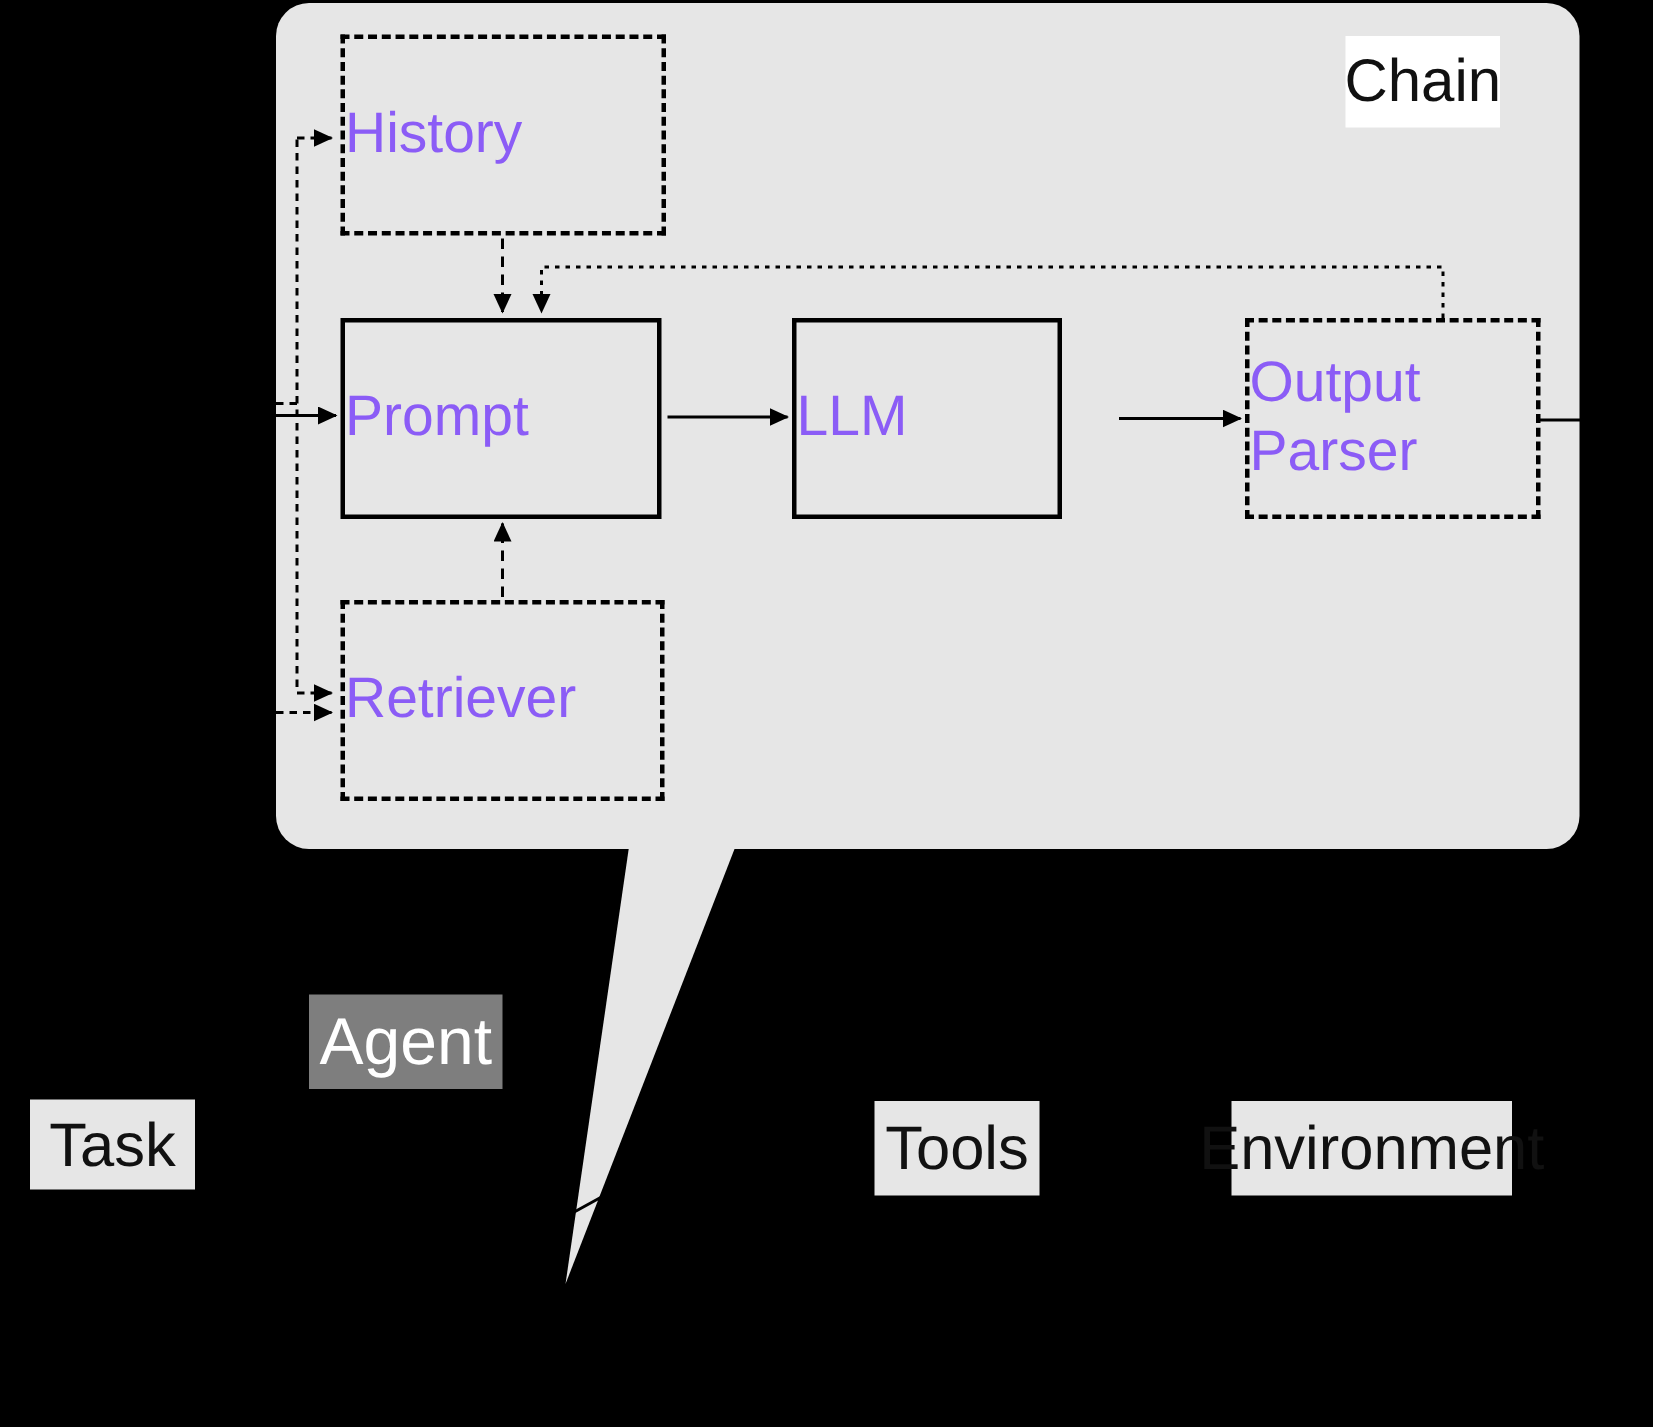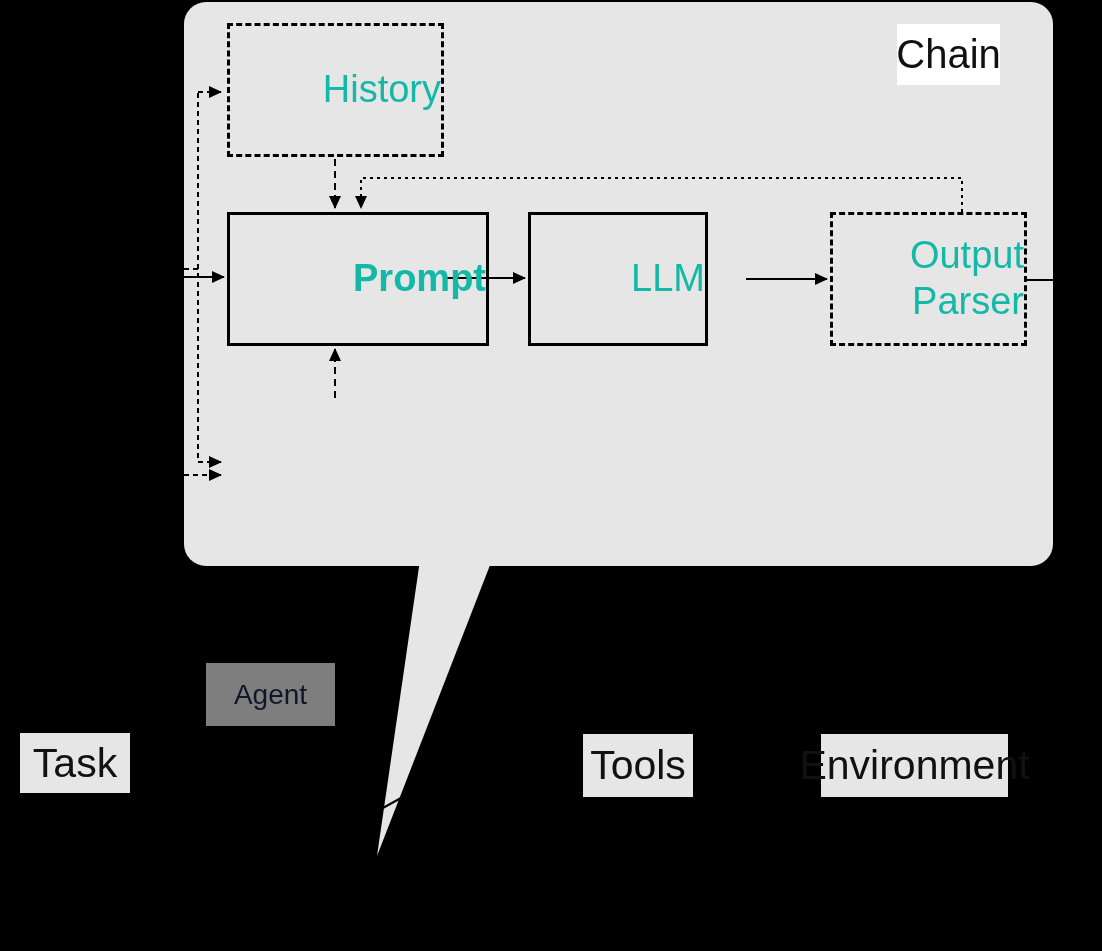--- a/index.html
+++ b/index.html
@@ -7,36 +7,36 @@
     position:relative;width:1102px;height:951px;background:#000;
     overflow:hidden;font-family:"Liberation Sans",sans-serif;
   }
   .chain-container{
     position:absolute;left:184px;top:2px;width:869px;height:564px;
     background:#e6e6e6;border-radius:22px;z-index:1;
   }
   svg.overlay{position:absolute;left:0;top:0;z-index:2;pointer-events:none;}
   .node{
     position:absolute;z-index:3;display:flex;flex-direction:column;
-    align-items:flex-end;justify-content:center;text-align:center;
-    color:#14b8a6;font-size:38px;line-height:1.2;box-sizing:border-box;
+    align-items:flex-start;justify-content:center;text-align:center;
+    color:#8b5cf6;font-size:38px;line-height:1.2;box-sizing:border-box;
     background:transparent;white-space:nowrap;
   }
   .node.solid{border:3px solid #000;}
   .node.dashed{border:3px dashed #000;}
   .chain-label{
     position:absolute;z-index:3;background:#ffffff;color:#111;
     display:flex;align-items:center;justify-content:center;font-size:40px;
   }
   .tag{
     position:absolute;z-index:3;background:#e6e6e6;color:#111;
     display:flex;align-items:center;justify-content:center;font-size:41px;
     white-space:nowrap;
   }
-  .tag.agent{background:#7e7e7e;color:#0f172a;font-size:28px;}
+  .tag.agent{background:#7e7e7e;color:#ffffff;font-size:44px;}
 </style>
 </head>
 <body>
 
 <div class="stage">
 
   <div class="chain-container"></div>
 
   <svg class="overlay" width="1102" height="951" viewBox="0 0 1102 951">
     <defs>
@@ -69,33 +69,36 @@
   </svg>
 
   <div class="chain-label" style="left:897px;top:24px;width:103px;height:61px;">
     <span>Chain</span>
   </div>
 
   <div class="node dashed" style="left:227px;top:23px;width:217px;height:134px;">
     <span>History</span>
   </div>
 
-  <div class="node solid" style="left:227px;top:212px;width:262px;height:134px;font-weight:bold;">
+  <div class="node solid" style="left:227px;top:212px;width:214px;height:134px;">
     <span>Prompt</span>
   </div>
 
   <div class="node solid" style="left:528px;top:212px;width:180px;height:134px;">
     <span>LLM</span>
   </div>
 
   <div class="node dashed" style="left:830px;top:212px;width:197px;height:134px;">
     <span>Output</span>
     <span>Parser</span>
   </div>
 
+  <div class="node dashed" style="left:227px;top:400px;width:216px;height:134px;">
+    <span>Retriever</span>
+  </div>
 
   <div class="tag agent" style="left:206px;top:663px;width:129px;height:63px;">
     <span>Agent</span>
   </div>
 
   <div class="tag" style="left:20px;top:733px;width:110px;height:60px;">
     <span>Task</span>
   </div>
 
   <div class="tag" style="left:583px;top:734px;width:110px;height:63px;">

